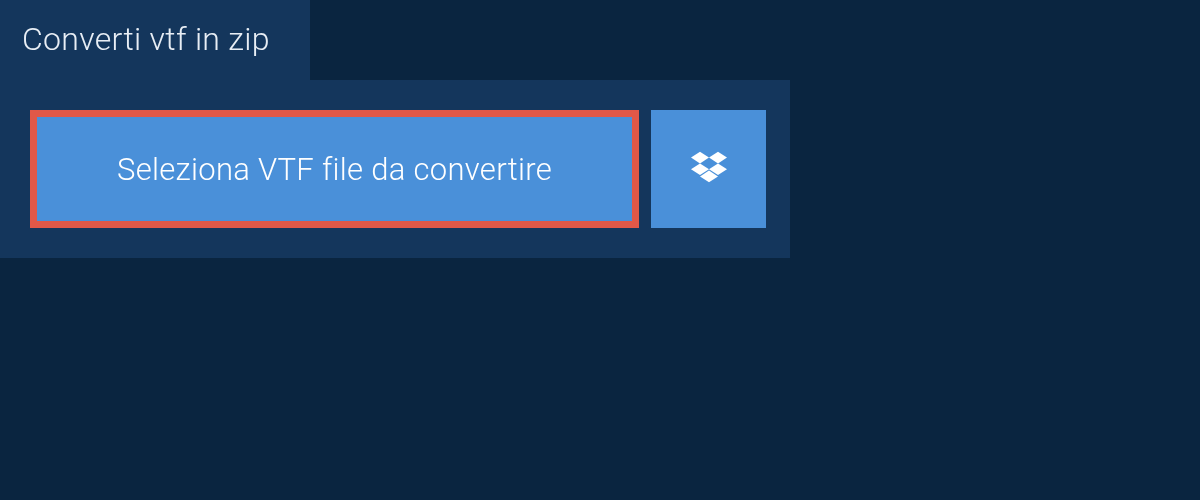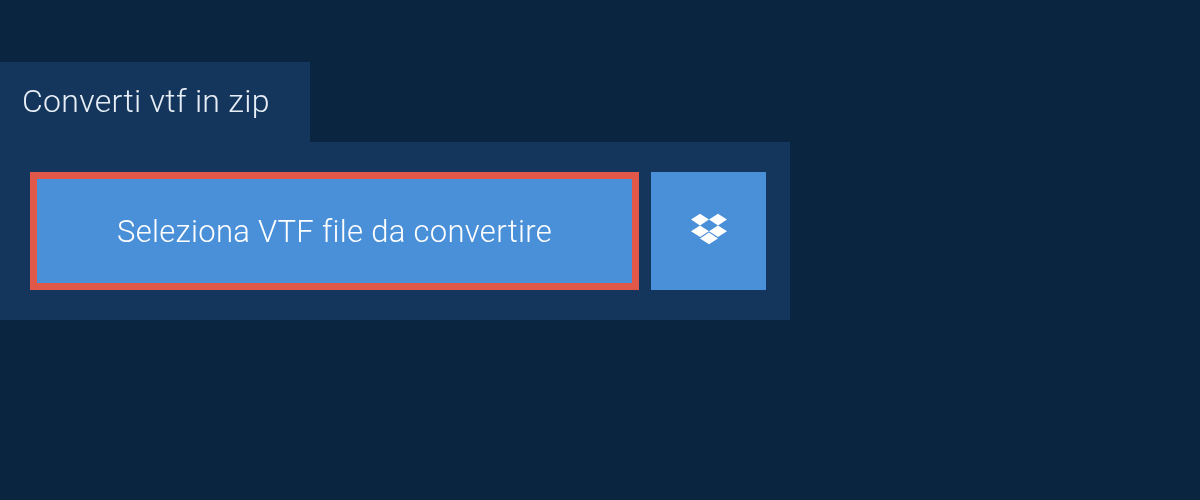--- a/index.html
+++ b/index.html
@@ -8,21 +8,20 @@
       box-sizing: border-box;
     }
     body {
       background: #0a2540;
       font-family: -apple-system, BlinkMacSystemFont, "Segoe UI", Roboto, Helvetica, Arial, sans-serif;
       width: 1200px;
       height: 500px;
       overflow: hidden;
     }
     .container {
-      padding-top: 62px;
     }
     .tab-wrapper {
       display: flex;
     }
     .tab {
       background: #14365c;
       color: #e8eef5;
       font-size: 32px;
       font-weight: 300;
       padding: 20px 40px 22px 22px;

